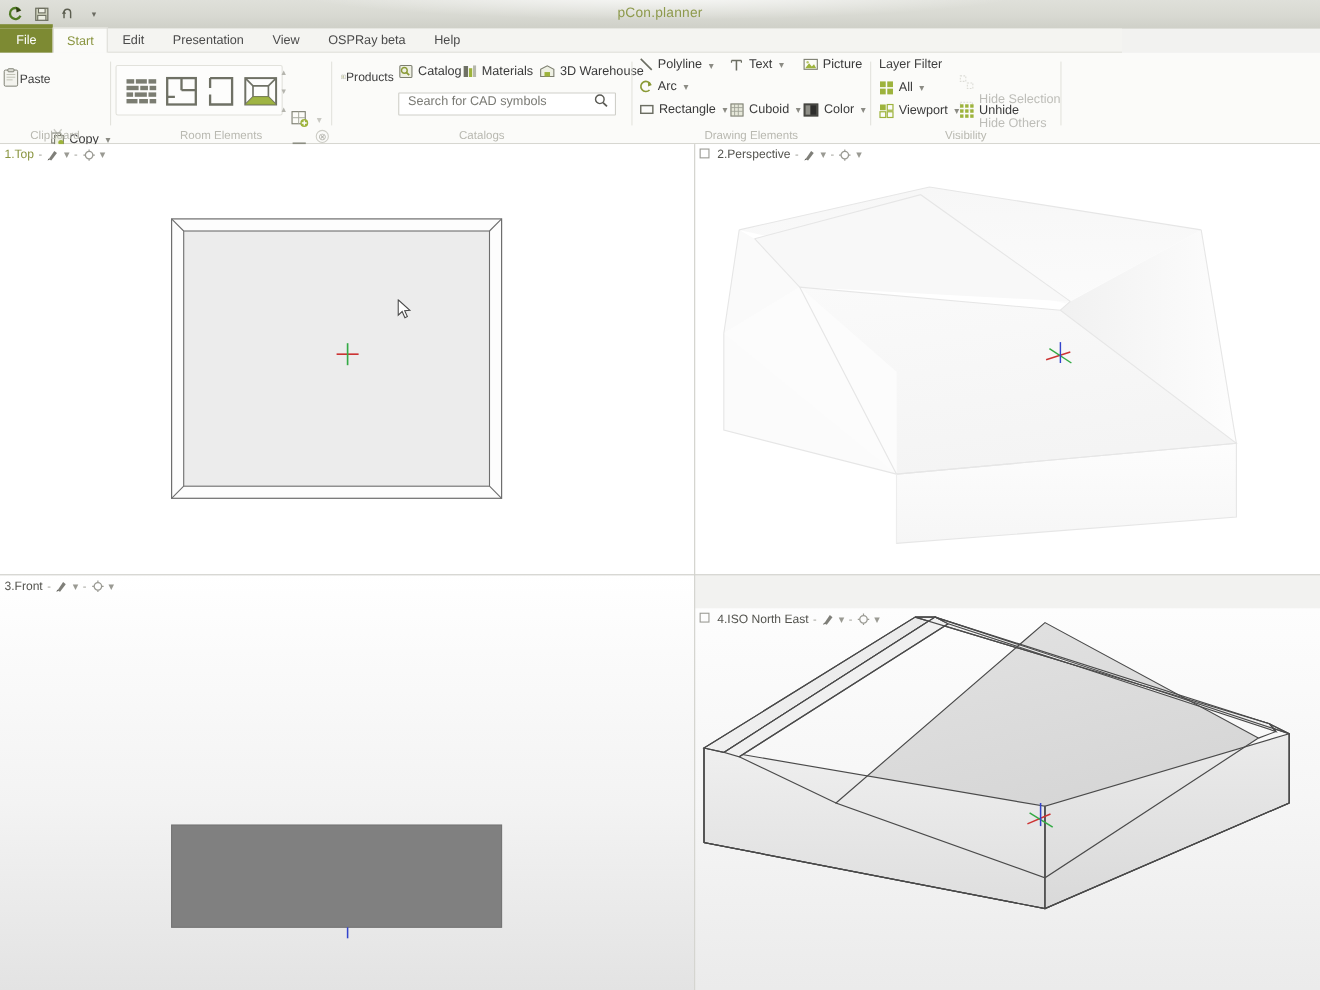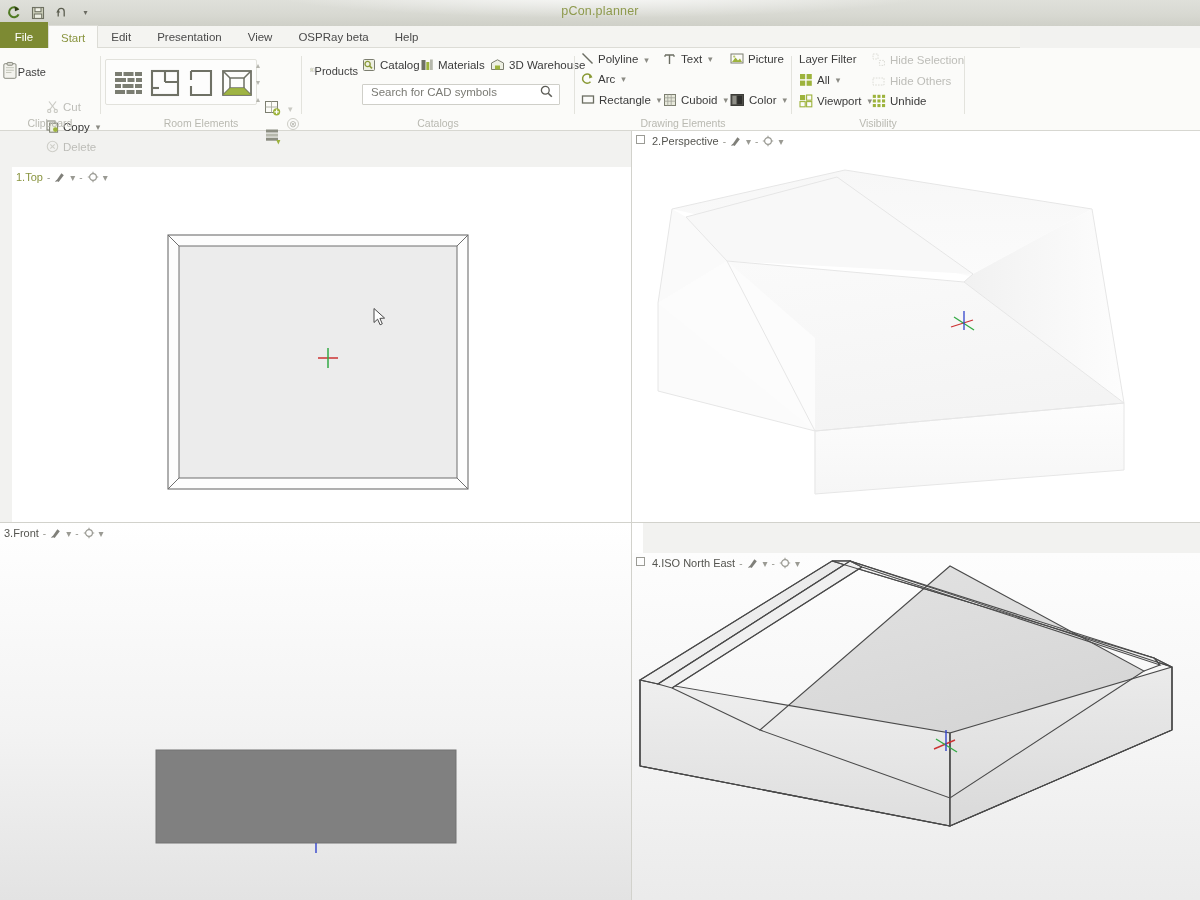--- a/index.html
+++ b/index.html
@@ -73,21 +73,21 @@
   }
 
   .bigbtn {
     position:absolute; display:flex; flex-direction:row; align-items:center;
     width:44px; cursor:default;
   }
   .bigbtn .lbl { font-size:11px; color:#3f3f3f; margin-top:1px; }
 
   .smallrow { position:absolute; display:flex; align-items:center; gap:4px; cursor:default; white-space:nowrap;}
   .smallrow .lbl { font-size:11.5px; }
-  .smallrow.disabled .lbl { color:#bdbdb8; }
+  .smallrow.disabled .lbl { color:#bdbdb8;margin-top:32px; }
   .caret { color:#8b8b84; font-size:9px; margin-left:2px; }
   .caret.dim { color:#c9c9c3; }
 
   .tilebox {
     position:absolute; border:1px solid #e2e2dc; background:#fdfdfc; border-radius:2px;
   }
   .tile { position:absolute; display:flex; align-items:center; justify-content:center; }
   .minicarets { position:absolute; display:flex; flex-direction:column; justify-content:space-between; height:40px; align-items:center; }
   .minicarets span { font-size:8px; color:#b5b5ae; line-height:6px; }
 
@@ -463,21 +463,21 @@
         <span class="lbl">Unhide</span>
       </div>
 
       <div class="glabel">Visibility</div>
     </div>
     <div class="rsep" style="left:964px;"></div>
   </div>
 
   <div class="vpgrid">
 
-    <div class="vp bg-plain" style="left:12px; top:0; width:631px; height:391px;margin-top:36px;">
+    <div class="vp bg-plain" style="left:0; top:0; width:631px; height:391px;">
       <svg class="vp-canvas" viewBox="0 0 631 391" preserveAspectRatio="none">
 
         <g>
           <rect x="156" y="68" width="300" height="254" fill="#fdfdfd" stroke="#6e6e6e" stroke-width="1.1"></rect>
           <rect x="167" y="79" width="278" height="232" fill="#ececec" stroke="#6e6e6e" stroke-width="1"></rect>
           <path d="M156 68 L167 79 M456 68 L445 79 M156 322 L167 311 M456 322 L445 311" stroke="#6e6e6e" stroke-width="1"></path>
         </g>
 
         <g>
           <path d="M306 191 L326 191" stroke="#cc3333" stroke-width="1.5"></path>

